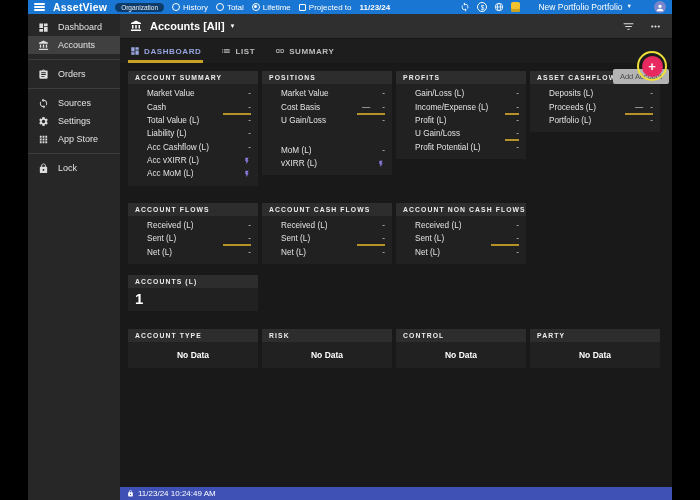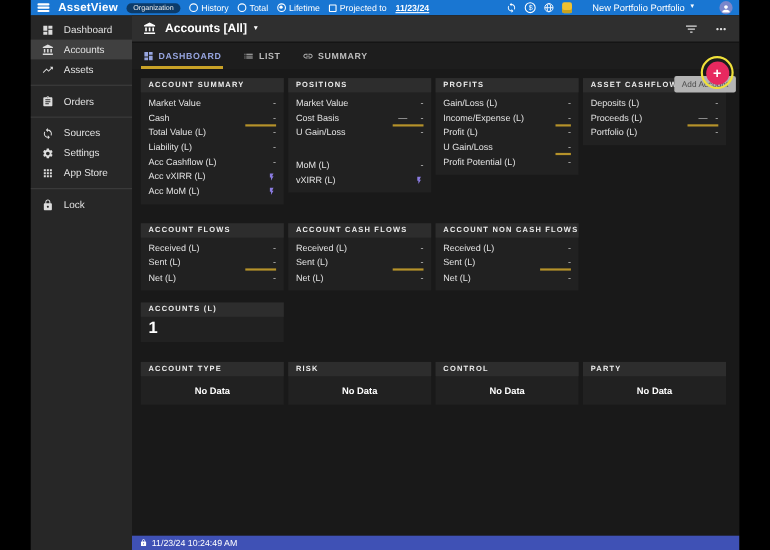--- a/index.html
+++ b/index.html
@@ -9,21 +9,21 @@
   
   .topbar{height:14px;background:#1976d2;color:#fff;display:flex;align-items:center;gap:8px;padding:0 6px;flex:0 0 auto;text-align:center;}
   .hamburger{width:11px;display:flex;flex-direction:column;gap:1.5px;cursor:pointer;}
   .hamburger span{display:block;height:1.5px;background:#fff;border-radius:1px;}
   .brand{font-size:10.5px;font-weight:bold;letter-spacing:.2px;}
   .orgbadge{font-size:6.5px;background:rgba(0,0,0,.5);padding:1px 6px;border-radius:7px;color:#eee;}
   .radio-item{display:flex;align-items:center;gap:3px;font-size:8px;}
   .radio{width:8px;height:8px;border:1.3px solid #fff;border-radius:50%;box-sizing:border-box;position:relative;}
   .radio.sel::after{content:"";position:absolute;left:1px;top:1px;width:3.4px;height:3.4px;border-radius:50%;background:#fff;}
   .checkbox{width:7px;height:7px;border:1.3px solid #fff;border-radius:1px;box-sizing:border-box;}
-  .projdate{font-size:8px;font-weight:bold;text-decoration:underline;}
+  .projdate{font-size:8px;font-weight:bold;}
   .tb-icons{display:flex;align-items:center;gap:7px;margin-left:auto;}
   .tb-icons svg{width:10px;height:10px;fill:#fff;}
   .circ{width:10px;height:10px;border:1px solid #fff;border-radius:50%;font-size:6.5px;display:flex;align-items:center;justify-content:center;box-sizing:border-box;}
   .token{width:9px;height:10px;background:#f2c230;border-radius:2px;box-shadow:inset 0 -3px 0 #caa21c;}
   .portfolio{display:flex;align-items:center;gap:4px;font-size:8.5px;margin:0 14px 0 10px;}
   .caret{font-size:5.5px;line-height:1;}
   .avatar{width:12px;height:12px;border-radius:50%;background:#7986cb;display:flex;align-items:flex-end;justify-content:center;overflow:hidden;}
   .avatar svg{width:10px;height:10px;fill:#fff;}
 
   
@@ -48,21 +48,21 @@
   .tab.active{color:#97a5e0;box-shadow:inset 0 -3px 0 #c9a227;}
   .tab.active svg{fill:#97a5e0;}
 
   
   .dash{flex:1;padding:8px 8px 0;overflow:hidden;}
   .crow{display:flex;gap:4px;align-items:flex-start;}
   .crow.r1{margin-bottom:17px;} .crow.r2{margin-bottom:11px;} .crow.r3{margin-bottom:18px;}
   .card{width:130px;flex:0 0 130px;background:#212121;box-sizing:border-box;}
   .chead{background:#2d2d2d;padding:3px 7px;font-size:6.8px;font-weight:bold;letter-spacing:1.1px;color:#ededed;white-space:nowrap;overflow:hidden;}
   .cbody{padding:3px 0 5px;}
-  .mrow{display:flex;justify-content:space-between;align-items:center;padding:2.2px 7px;font-size:8.2px;color:#e3e3e3;min-height:9px;}
+  .mrow{display:flex;justify-content:space-between;align-items:center;padding:2.2px 7px;font-size:8.2px;color:#e3e3e3;min-height:9px;margin-left:12px;}
   .mrow.spacer{min-height:12px;}
   .mlabel{white-space:nowrap;}
   .mval{color:#c9c9c9;display:flex;align-items:center;justify-content:flex-end;gap:2px;}
   .mval.u{border-bottom:2px solid #b5922a;min-width:28px;padding-bottom:1px;margin-bottom:-3px;}
   .mval .dashpre{margin-right:10px;color:#c9c9c9;}
   .bolt{width:8px;height:8px;fill:#8a7be0;cursor:pointer;}
   .bigval{font-size:15px;font-weight:bold;color:#fff;padding:2px 7px 4px;}
   .nodata{height:26px;display:flex;align-items:center;justify-content:center;font-size:8.5px;font-weight:bold;color:#fff;}
 
   
@@ -137,26 +137,20 @@
             <path d="M3 13h8V3H3v10zm0 8h8v-6H3v6zm10 0h8V11h-8v10zm0-18v6h8V3h-8z"></path>
           </svg>
         <span>Dashboard</span>
       </div>
       <div class="side-item active">
         <svg viewBox="0 0 24 24">
             <path d="M4 10h3v7H4zM10.5 10h3v7h-3zM2 19h20v3H2zM17 10h3v7h-3zM12 1L2 6v2h20V6z"></path>
           </svg>
         <span>Accounts</span>
       </div>
-      <div class="side-item">
-        <svg viewBox="0 0 24 24">
-            <path d="M16 6l2.29 2.29-4.88 4.88-4-4L2 16.59 3.41 18l6-6 4 4 6.3-6.29L22 12V6z"></path>
-          </svg>
-        <span>Assets</span>
-      </div>
       <div class="sep"></div>
       <div class="side-item">
         <svg viewBox="0 0 24 24">
             <path d="M19 3h-4.18C14.4 1.84 13.3 1 12 1c-1.3 0-2.4.84-2.82 2H5c-1.1 0-2 .9-2 2v14c0 1.1.9 2 2 2h14c1.1 0 2-.9 2-2V5c0-1.1-.9-2-2-2zm-7 0c.55 0 1 .45 1 1s-.45 1-1 1-1-.45-1-1 .45-1 1-1zm2 14H7v-2h7v2zm3-4H7v-2h10v2zm0-4H7V7h10v2z"></path>
           </svg>
         <span>Orders</span>
       </div>
       <div class="sep"></div>
       <div class="side-item">
         <svg viewBox="0 0 24 24">

